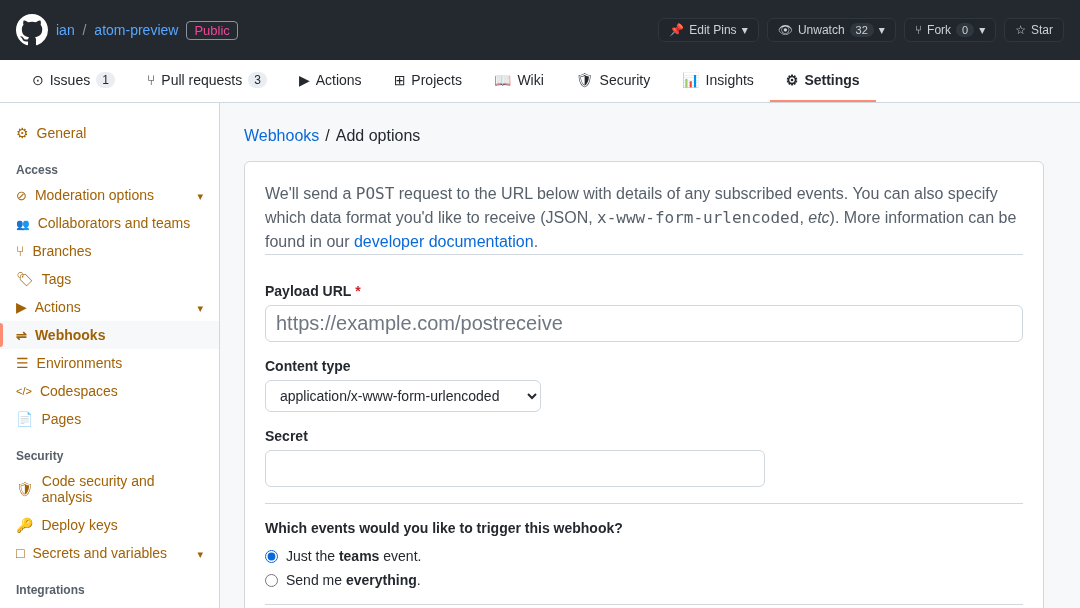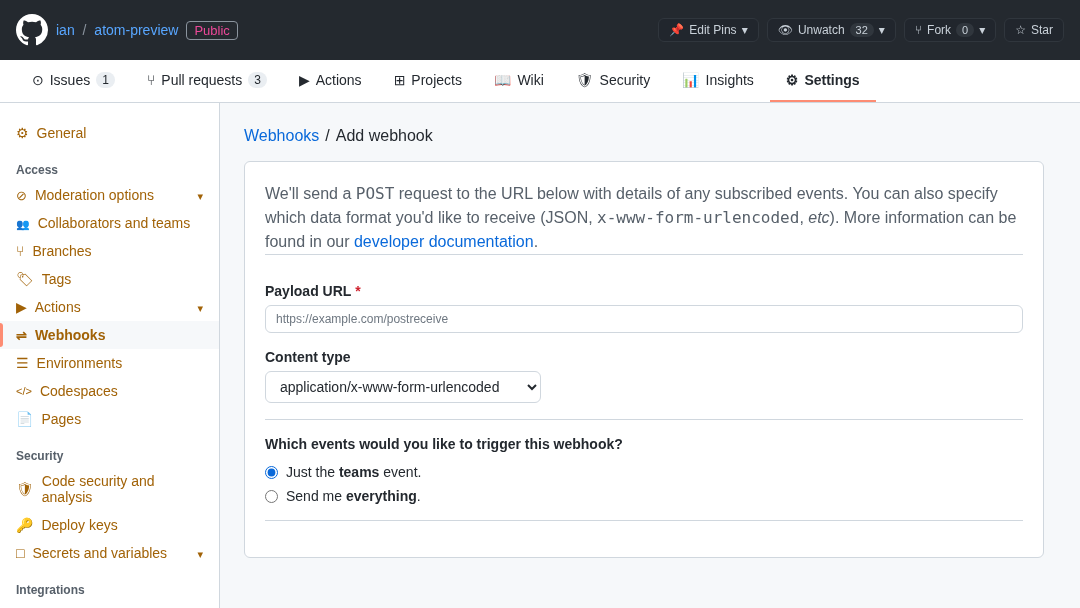--- a/index.html
+++ b/index.html
@@ -42,21 +42,21 @@
     .breadcrumb a { color: #0969da; text-decoration: none; }
     
     
     .card { background: #fff; border: 1px solid #d0d7de; border-radius: 6px; padding: 20px; max-width: 800px; }
     .card-desc { font-size: 16px; color: #57606a; margin-bottom: 28px; line-height: 1.5; border-bottom: 1px solid #d0d7de; }
     .card-desc a { color: #0969da; text-decoration: none; }
     
     .form-group { margin-bottom: 16px; }
     .form-label { font-size: 14px; font-weight: 600; margin-bottom: 6px; display: flex; align-items: center; gap: 4px; }
     .required-star { color: #cf222e; }
-    .form-input { width: 100%; padding: 6px 10px; border: 1px solid #d0d7de; border-radius: 6px; font-size: 12px; color: #24292f; outline: none; }
+    .form-input { width: 100%; padding: 6px 10px; border: 1px solid #d0d7de; border-radius: 6px; font-size: 20px; color: #24292f; outline: none; }
     .form-input::placeholder { color: #6e7781; }
     .form-select { padding: 6px 24px 6px 10px; border: 1px solid #d0d7de; border-radius: 6px; font-size: 14px; color: #24292f; background: #fff; appearance: auto; outline: none; cursor: pointer; }
     
     .section-title { font-size: 14px; font-weight: 600; margin-bottom: 12px; }
     
     .radio-group { display: flex; flex-direction: column; gap: 8px; margin-bottom: 16px; }
     .radio-item { display: flex; align-items: center; gap: 8px; font-size: 14px; cursor: pointer; }
     .radio-item input[type="radio"] { cursor: pointer; accent-color: #0969da; }
     
     .divider { height: 1px; background: #d0d7de; margin: 16px 0; }
@@ -209,21 +209,21 @@
     </div>
 
     <div class="sidebar-section">Integrations</div>
 
   </div>
 
   <div class="main">
     <div class="breadcrumb">
       <a>Webhooks</a>
       <span>/</span>
-      <span>Add webhook</span>
+      <span>Add options</span>
     </div>
 
     <div class="card">
       <div class="card-desc">
         We'll send a <code>POST</code> request to the URL below with details of any subscribed events. You can also specify which data format you'd like to receive (JSON, <code>x-www-form-urlencoded</code>, <em>etc</em>). More information can be found in our <a>developer documentation</a>.
       </div>
 
       <div class="form-group">
         <div class="form-label">
           <span>Payload URL</span>
@@ -233,20 +233,24 @@
       </div>
 
       <div class="form-group">
         <div class="form-label">Content type</div>
         <select class="form-select">
           <option>application/x-www-form-urlencoded</option>
           <option>application/json</option>
         </select>
       </div>
 
+      <div class="form-group">
+        <div class="form-label">Secret</div>
+        <input class="form-input" type="password" style="max-width: 500px;">
+      </div>
 
       <div class="divider"></div>
 
       <div class="section-title">Which events would you like to trigger this webhook?</div>
 
       <div class="radio-group">
         <label class="radio-item">
           <input type="radio" name="events" checked="" style="">
           <span>Just the <strong>teams</strong> event.</span>
         </label>

